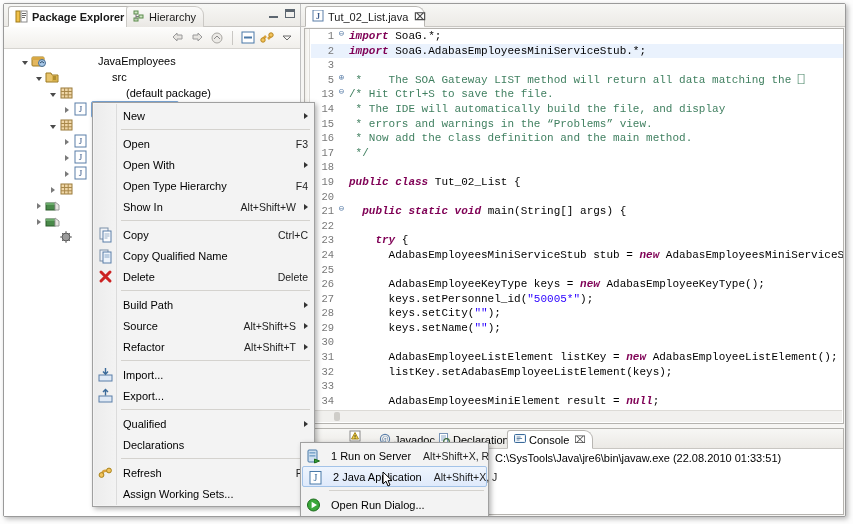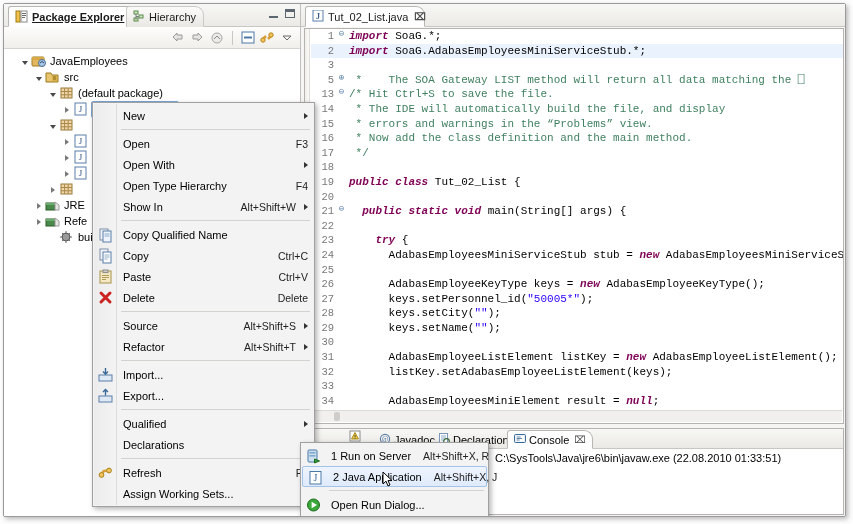--- a/index.html
+++ b/index.html
@@ -122,21 +122,21 @@
     border-left: 4px solid #7a7a7a;
     border-top: 3.5px solid transparent;
     border-bottom: 3.5px solid transparent;
   }
   .arr-open {
     border-top: 4px solid #4a4a4a;
     border-left: 3.5px solid transparent;
     border-right: 3.5px solid transparent;
   }
   .ticon { width:16px; height:15px; margin-right:3px; position:relative; flex:none; }
-  .tlabel { line-height: 15px; }
+  .tlabel { line-height: 15px; margin-left: 48px; }
   .tnode.sel .tlabel {
     background: #dbeafc;
     border: 1px solid #7ba7d7;
     border-radius: 2px;
     padding: 0 3px;
     margin-left: -1px;
   }
 
   
   .ed-area {
@@ -303,21 +303,21 @@
 </style>
 </head>
 <body>
 
 <div id="app">
   <div class="win-frame">
 
     <div class="pe-view">
 
       <div class="pe-tabbar">
-        <div class="tab active" style="left:4px;width:134px;text-decoration:underline;">
+        <div class="tab active" style="left:4px;width:134px;">
           <span style="display:inline-block;width:13px;height:13px;position:relative;">
             <svg width="13" height="13" viewBox="0 0 13 13">
                 <rect x="1" y="1" width="4" height="11" fill="#f0c14b" stroke="#a07a17"></rect>
                 <rect x="6" y="1" width="6" height="11" fill="#fff" stroke="#8a8a8a"></rect>
                 <rect x="7" y="3" width="4" height="1" fill="#6a6a6a"></rect>
                 <rect x="7" y="5" width="4" height="1" fill="#6a6a6a"></rect>
                 <rect x="7" y="7" width="3" height="1" fill="#6a6a6a"></rect>
               </svg>
           </span>
           <span>Package Explorer</span>
@@ -643,52 +643,47 @@
             <span class="mi-accel">F4</span>
           </div>
           <div class="mi">
             <span class="mi-label">Show In</span>
             <span class="mi-accel">Alt+Shift+W</span>
             <span class="mi-arrow"></span>
           </div>
           <div class="msep"></div>
           <div class="mi">
             <span class="mi-icon"><svg width="16" height="16" viewBox="0 0 16 16">
+                <rect x="2" y="1" width="8" height="11" fill="#f2f4f8" stroke="#7a8fa8"></rect>
+                <rect x="5" y="4" width="8" height="11" fill="#fbfcfe" stroke="#5a7ea8"></rect>
+                <path d="M6.5 7 h5 M6.5 9 h5 M6.5 11 h3" stroke="#9ab0c8"></path>
+              </svg></span>
+            <span class="mi-label">Copy</span>
+            <span class="mi-accel">Ctrl+C</span>
+          </div>
+          <div class="mi">
+            <span class="mi-icon"><svg width="16" height="16" viewBox="0 0 16 16">
                 <rect x="2" y="2" width="8" height="11" fill="#f2f4f8" stroke="#7a8fa8"></rect>
                 <rect x="5" y="4" width="8" height="11" fill="#eef4fb" stroke="#5a7ea8"></rect>
                 <path d="M6.5 7 h5 M6.5 9 h5" stroke="#8aa8c8"></path>
               </svg></span>
             <span class="mi-label">Copy Qualified Name</span>
           </div>
           <div class="mi">
             <span class="mi-icon"><svg width="16" height="16" viewBox="0 0 16 16">
-                <rect x="2" y="1" width="8" height="11" fill="#f2f4f8" stroke="#7a8fa8"></rect>
-                <rect x="5" y="4" width="8" height="11" fill="#fbfcfe" stroke="#5a7ea8"></rect>
-                <path d="M6.5 7 h5 M6.5 9 h5 M6.5 11 h3" stroke="#9ab0c8"></path>
-              </svg></span>
-            <span class="mi-label">Copy</span>
-            <span class="mi-accel">Ctrl+C</span>
-          </div>
-          <div class="mi">
-            <span class="mi-icon"><svg width="16" height="16" viewBox="0 0 16 16">
-                <rect x="2" y="2" width="11" height="12" fill="#f5e8c4" stroke="#a8914a"></rect>
-                <rect x="5" y="1" width="5" height="2.6" fill="#cfcdc8" stroke="#8a8a8a"></rect>
-                <path d="M4 6.5 h7 M4 8.5 h7 M4 10.5 h4" stroke="#b09c5a"></path>
-              </svg></span>
-            <span class="mi-label">Paste</span>
-            <span class="mi-accel">Ctrl+V</span>
-          </div>
-          <div class="mi">
-            <span class="mi-icon"><svg width="16" height="16" viewBox="0 0 16 16">
                 <path d="M3 3 L12 12 M12 3 L3 12" stroke="#cc2222" stroke-width="3" stroke-linecap="round"></path>
               </svg></span>
             <span class="mi-label">Delete</span>
             <span class="mi-accel">Delete</span>
           </div>
           <div class="msep"></div>
+          <div class="mi">
+            <span class="mi-label">Build Path</span>
+            <span class="mi-arrow"></span>
+          </div>
           <div class="mi">
             <span class="mi-label">Source</span>
             <span class="mi-accel">Alt+Shift+S</span>
             <span class="mi-arrow"></span>
           </div>
           <div class="mi">
             <span class="mi-label">Refactor</span>
             <span class="mi-accel">Alt+Shift+T</span>
             <span class="mi-arrow"></span>
           </div>

